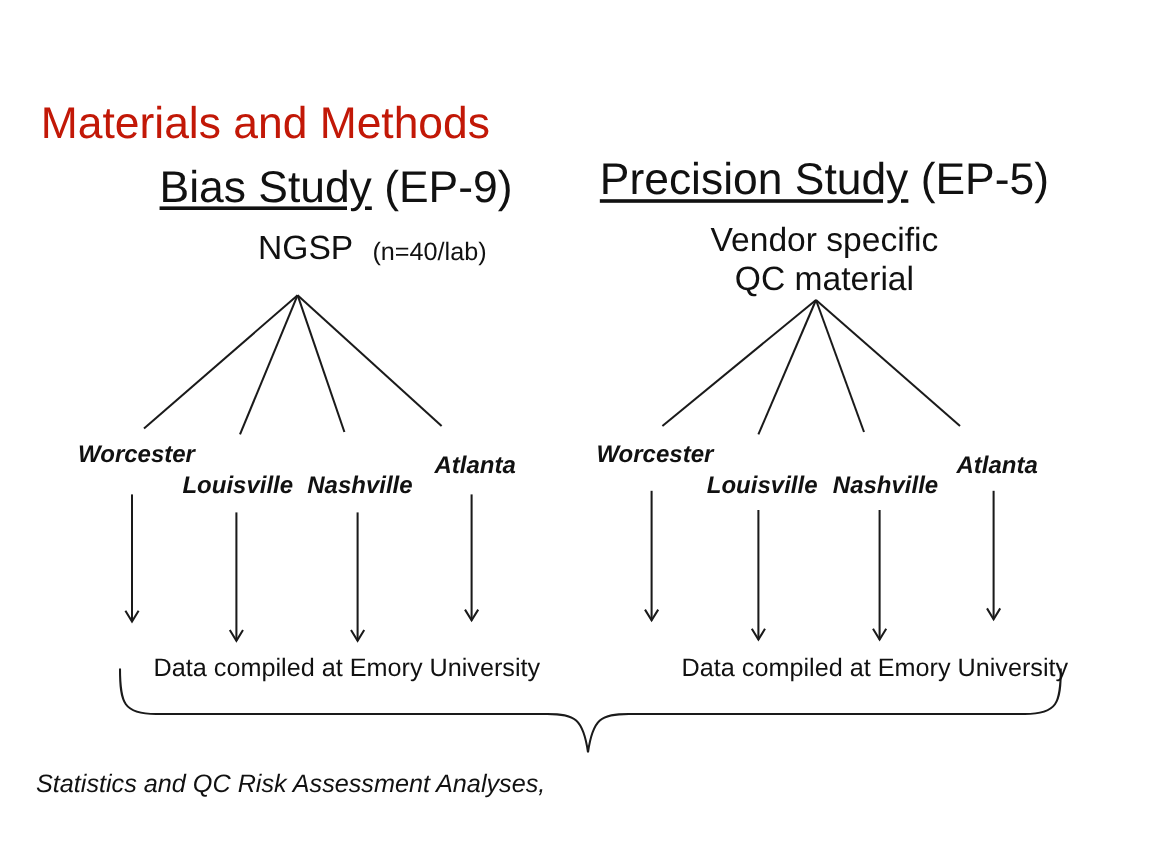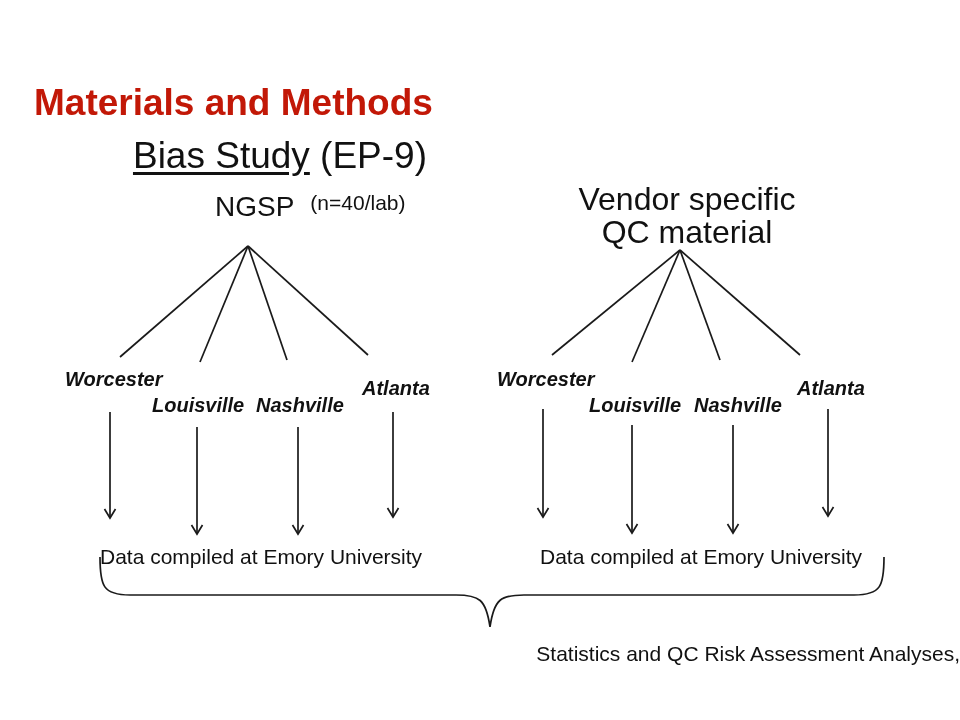--- a/index.html
+++ b/index.html
@@ -13,87 +13,92 @@
     height: 720px;
     background: #ffffff;
     overflow: hidden;
     color: #111;
   }
   .abs { position: absolute; }
   .slide-title {
     left: 34px;
     top: 82px;
     font-size: 37px;
-    font-weight: bold;
+    font-weight: normal;
     letter-spacing: 0px;
     white-space: nowrap;
   }
   .study-heading {
     font-size: 37px;
     text-align: center;
     white-space: nowrap;
   }
   .study-heading .u { text-decoration: underline; text-underline-offset: 4px; }
   .bias-heading { left: 60px; top: 135px; width: 440px; }
   .precision-heading { left: 480px; top: 129px; width: 414px; }
   .source-row {
     left: 215px;
     top: 191px;
     display: flex;
-    align-items: flex-start;
+    align-items: flex-end;
     gap: 16px;
     white-space: nowrap;
   }
   .source-main { font-size: 28px; }
   .source-note { font-size: 21px; }
   .source-block {
     left: 480px;
     top: 183px;
     width: 414px;
-    font-size: 32px;
+    font-size: 28px;
     line-height: 33px;
     text-align: center;
   }
   .site-label {
     font-size: 20px;
     font-weight: bold;
     white-space: nowrap;
     font-style: italic;
   }
   .result-label {
     font-size: 21px;
     white-space: nowrap;
+    margin-left: 28px;
   }
   .footer-note {
     left: 30px;
     top: 640px;
     width: 930px;
-    text-align: right;
+    text-align: left;
     font-size: 21px;
     line-height: 28px;
+    font-style: italic;
   }
   svg.diagram-overlay {
     position: absolute;
     left: 0; top: 0;
     width: 960px; height: 720px;
     pointer-events: none;
   }
   svg .ln { stroke: #1a1a1a; stroke-width: 1.7; fill: none; }
 </style>
 </head>
 <body>
 
 <div class="slide">
 
   <div class="abs slide-title" style="color: rgb(194, 24, 7);">Materials and Methods</div>
 
   <div class="abs study-heading bias-heading">
     <span class="u">Bias Study</span><span> (EP-9)</span>
   </div>
 
+  <div class="abs study-heading precision-heading">
+    <span class="u">Precision Study</span><span> (EP-5)</span>
+  </div>
 
   <div class="abs source-row">
     <span class="source-main">NGSP</span>
     <span class="source-note">(n=40/lab)</span>
   </div>
 
   <div class="abs source-block">
     <div>Vendor specific</div>
     <div>QC material</div>
   </div>

